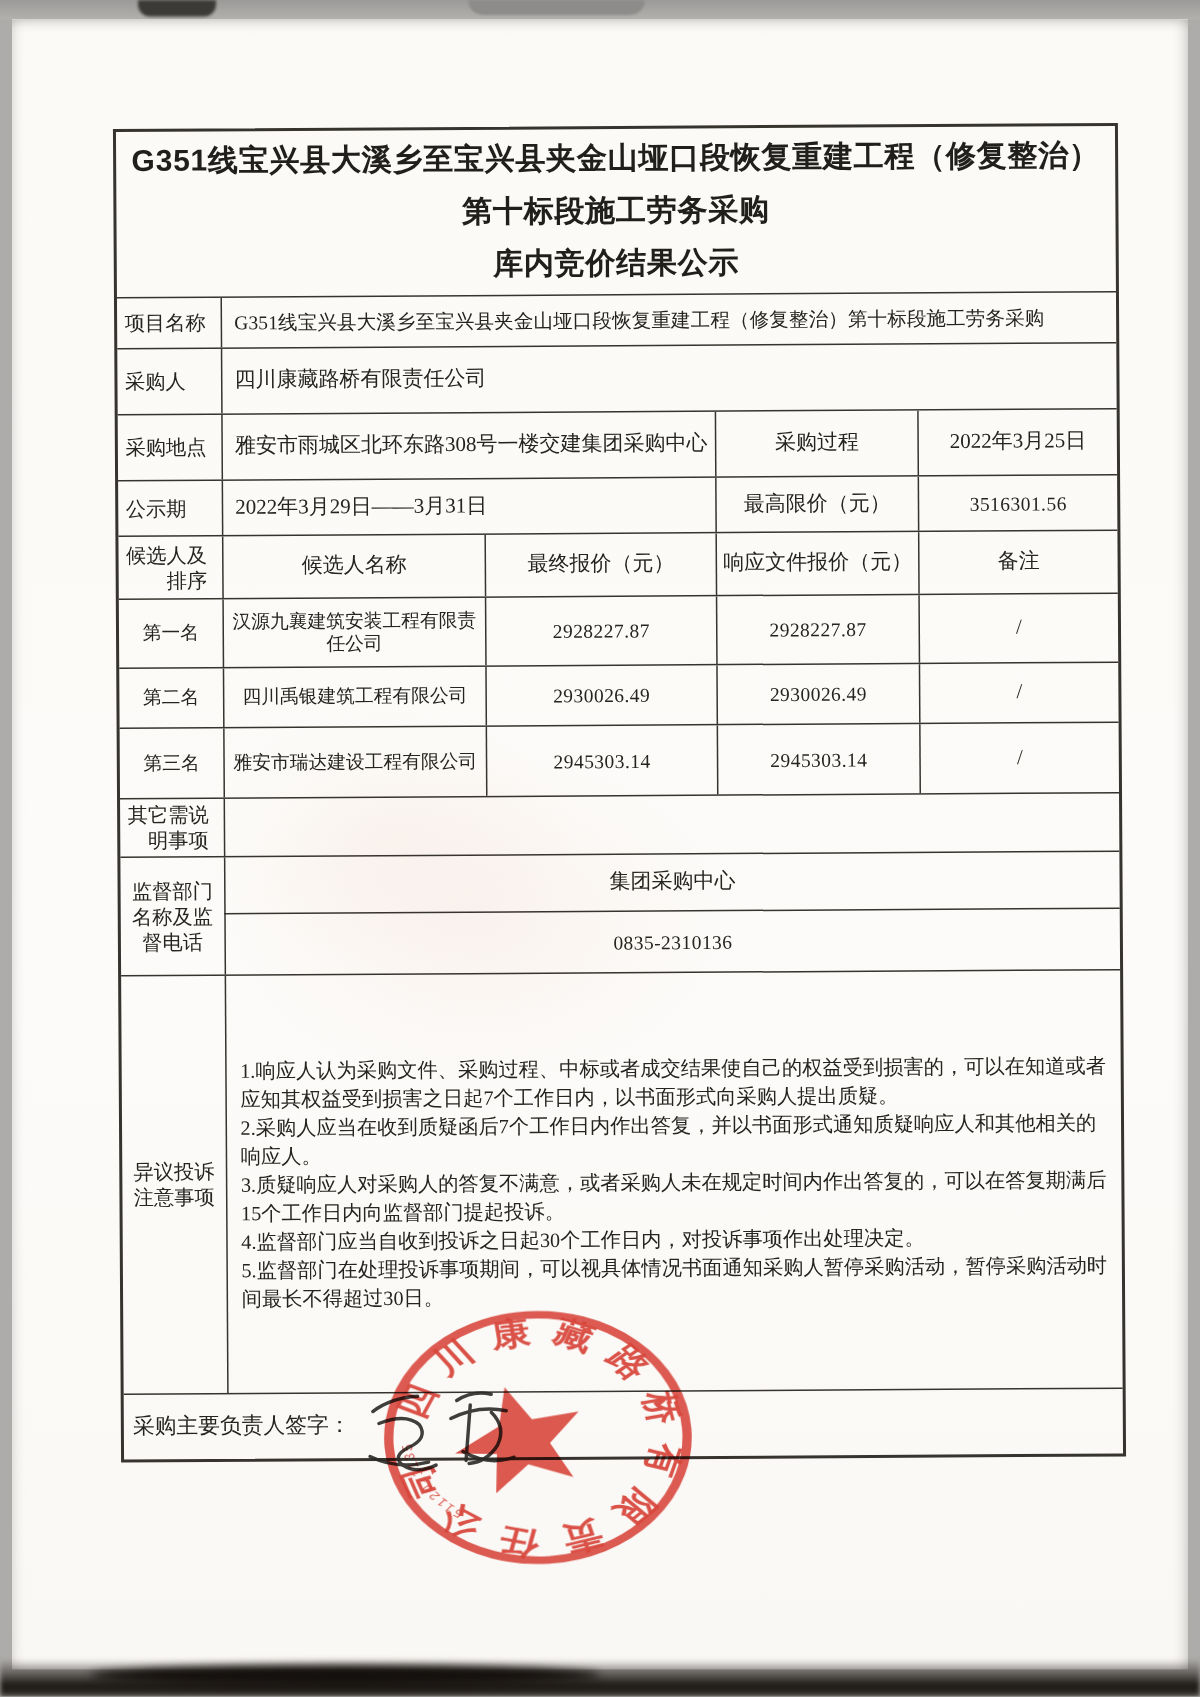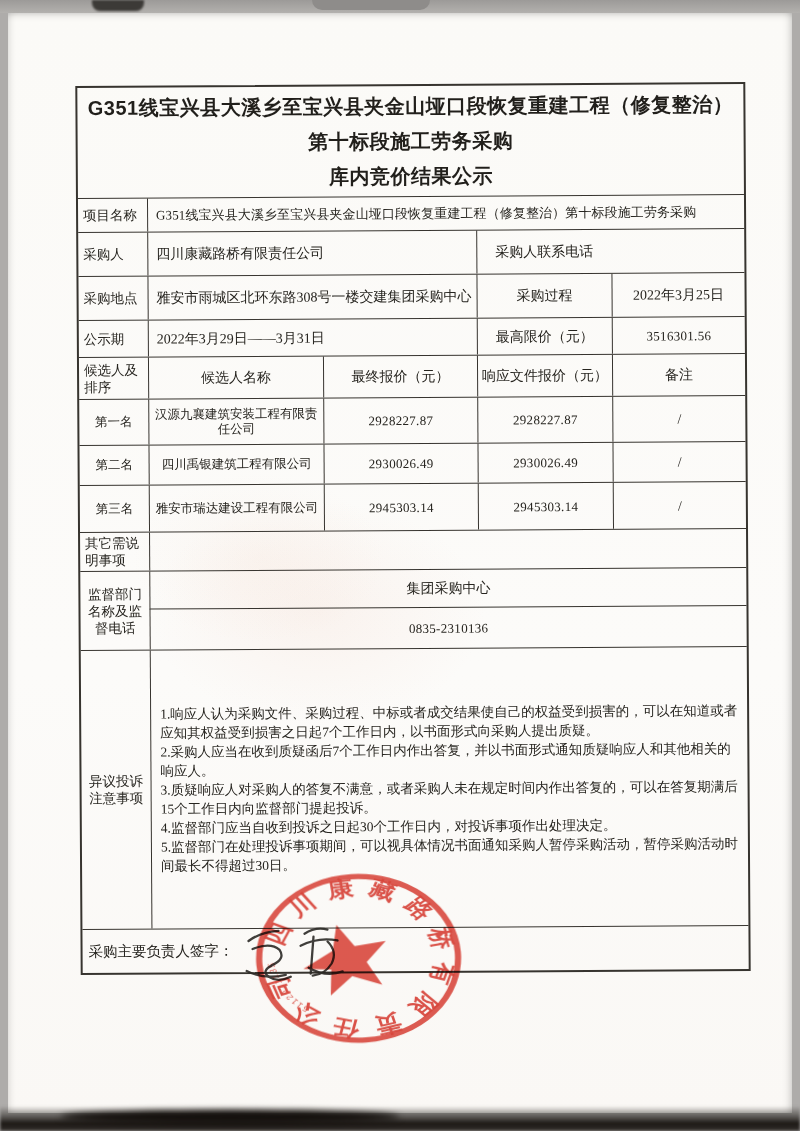--- a/index.html
+++ b/index.html
@@ -38,21 +38,21 @@
     border:2px solid #37342f;background:transparent;box-sizing:border-box;
   }
   .row{display:grid;box-sizing:border-box;border-bottom:1.5px solid #37342f;flex:0 0 auto;}
   .row:last-child{border-bottom:none;flex:1 1 auto;}
   .c{
     box-sizing:border-box;border-left:1.5px solid #37342f;
     display:flex;align-items:center;justify-content:center;text-align:center;
     padding:2px 4px;font-size:14px;line-height:17px;overflow:hidden;
   }
   .c:first-child{border-left:none;}
-  .lbl{justify-content:flex-start;text-align:left;padding-left:5px;font-size:13.5px;white-space:pre-line;}
+  .lbl{justify-content:flex-start;text-align:right;padding-left:5px;font-size:13.5px;white-space:pre-line;}
   .lblc{white-space:pre-line;font-size:13.5px;}
   .title-cell{flex-direction:column;justify-content:center;font-family:"Liberation Sans","DejaVu Sans",sans-serif;font-weight:700;font-size:20px;line-height:35px;letter-spacing:.5px;color:#211f1b;}
   .val-left{justify-content:flex-start;text-align:left;padding-left:8px;}
   .num{font-size:13px;letter-spacing:.3px;}
   .small{font-size:12.5px;line-height:15px;}
   .projval{font-size:13px;letter-spacing:.1px;}
   
   .sup{grid-template-columns:69px 1fr;grid-template-rows:37px 1fr;}
   .sup .lblc{grid-row:1 / span 2;border-left:none;}
   .sup .v1{grid-row:1;border-left:1.5px solid #37342f;}
@@ -91,21 +91,20 @@
     </div>
 
     <div class="row" style="height:34px;grid-template-columns:69px 1fr;">
       <div class="c lbl">项目名称</div>
       <div class="c val-left projval">G351线宝兴县大溪乡至宝兴县夹金山垭口段恢复重建工程（修复整治）第十标段施工劳务采购</div>
     </div>
 
     <div class="row" style="height:44px;grid-template-columns:69px 329px 135px 1fr;">
       <div class="c lbl">采购人</div>
       <div class="c val-left">四川康藏路桥有限责任公司</div>
-      <div class="c">采购人联系电话</div>
     </div>
 
     <div class="row" style="height:44px;grid-template-columns:69px 329px 135px 1fr;">
       <div class="c lbl">采购地点</div>
       <div class="c val-left">雅安市雨城区北环东路308号一楼交建集团采购中心</div>
       <div class="c">采购过程</div>
       <div class="c">2022年3月25日</div>
     </div>
 
     <div class="row" style="height:37px;grid-template-columns:69px 329px 135px 1fr;">

